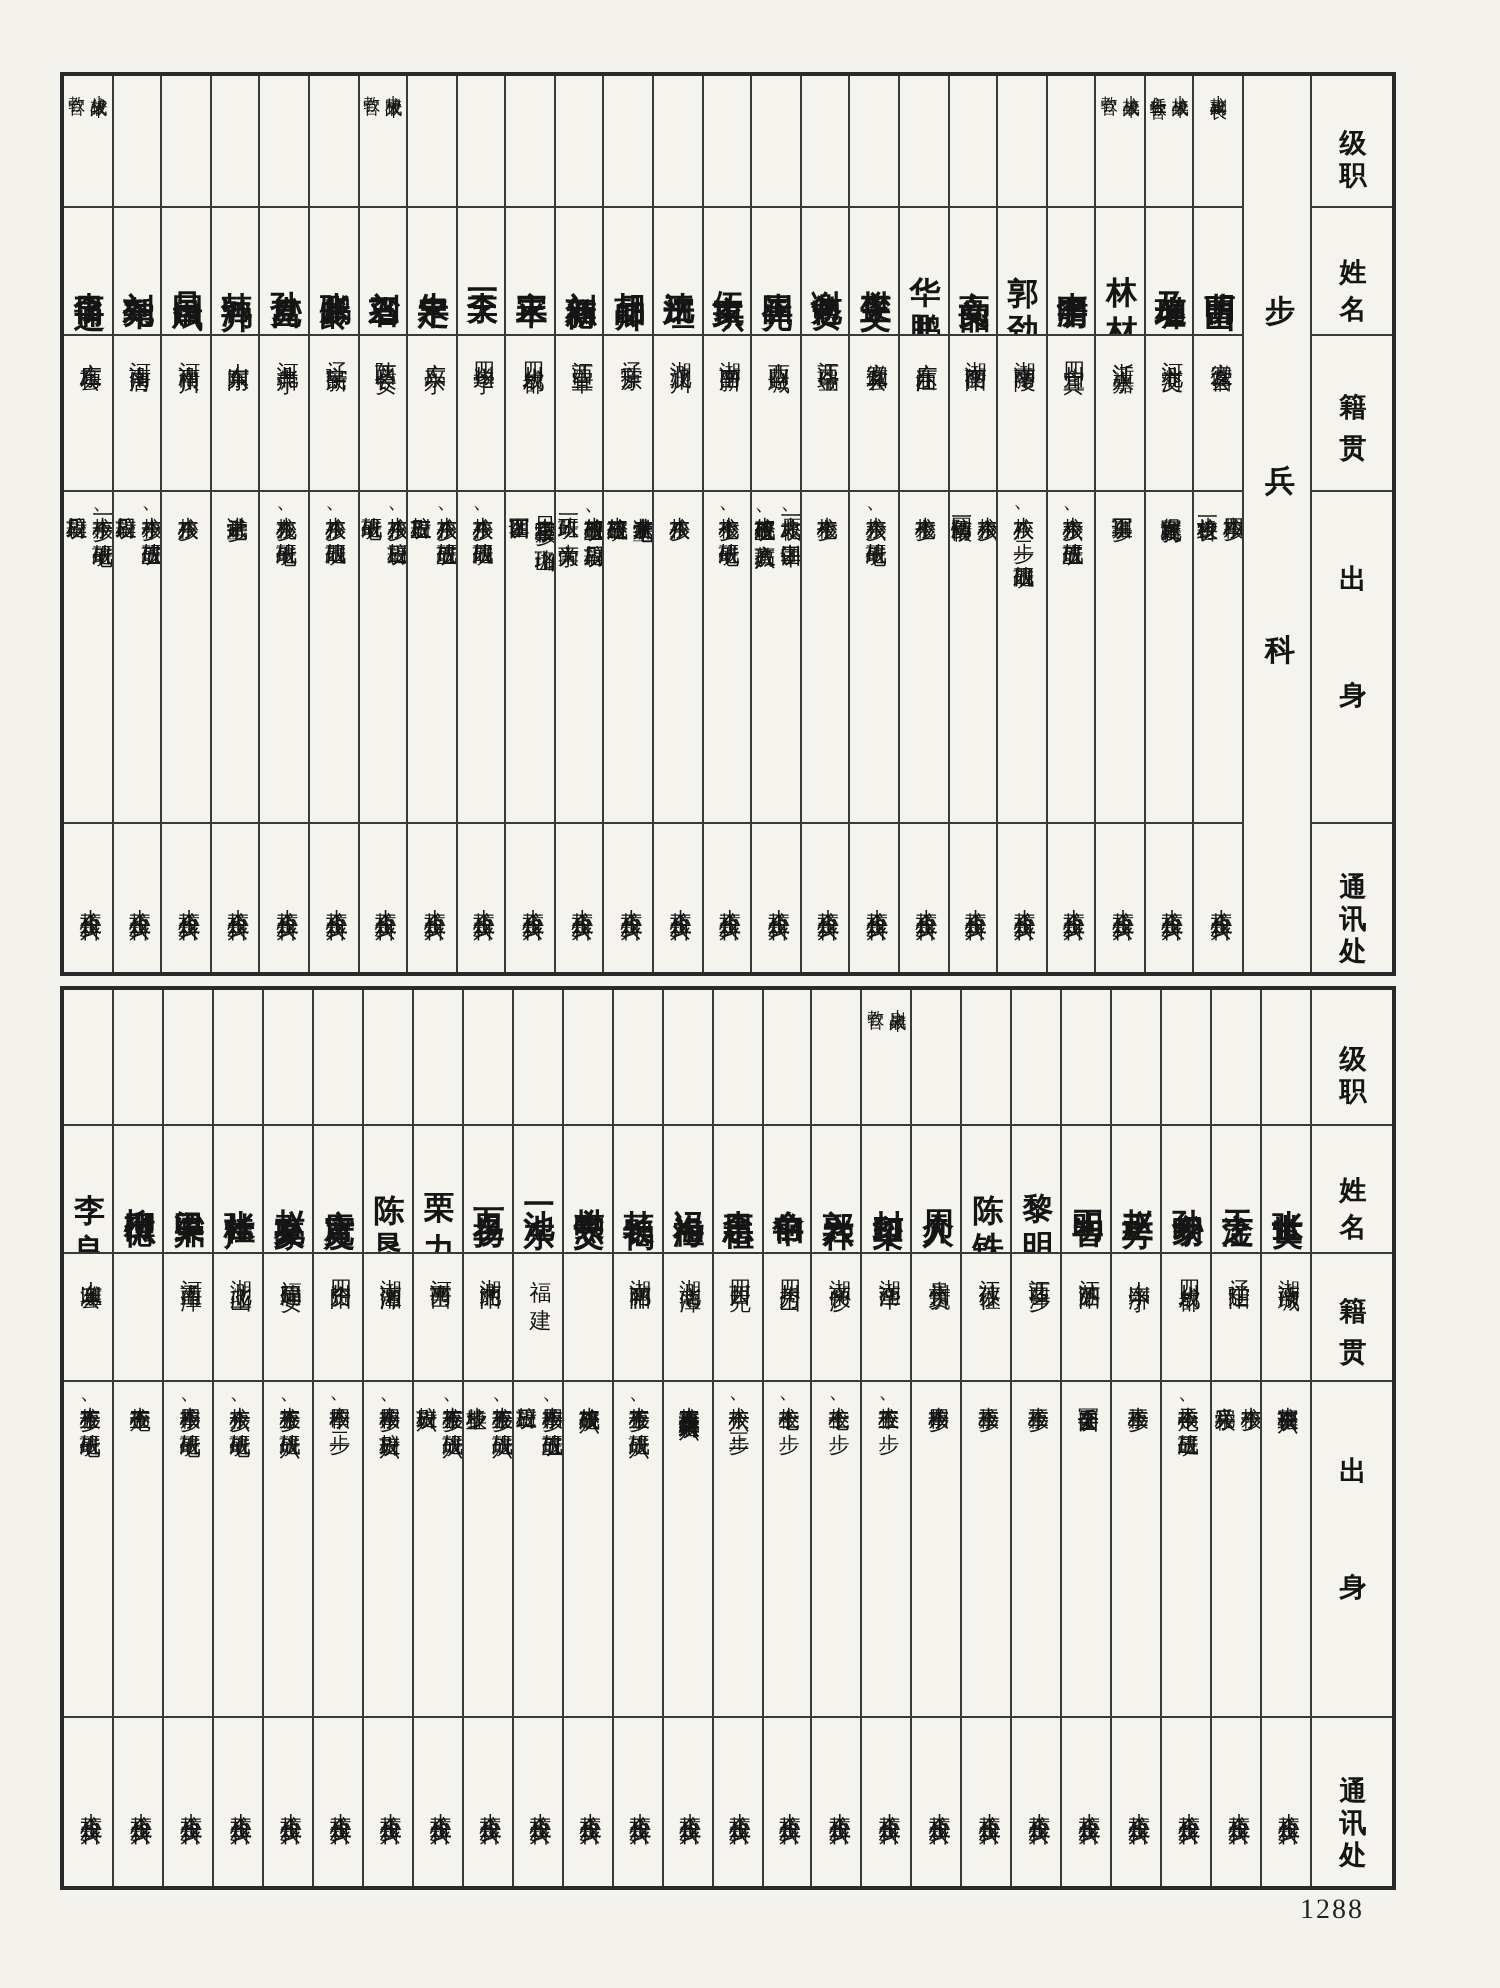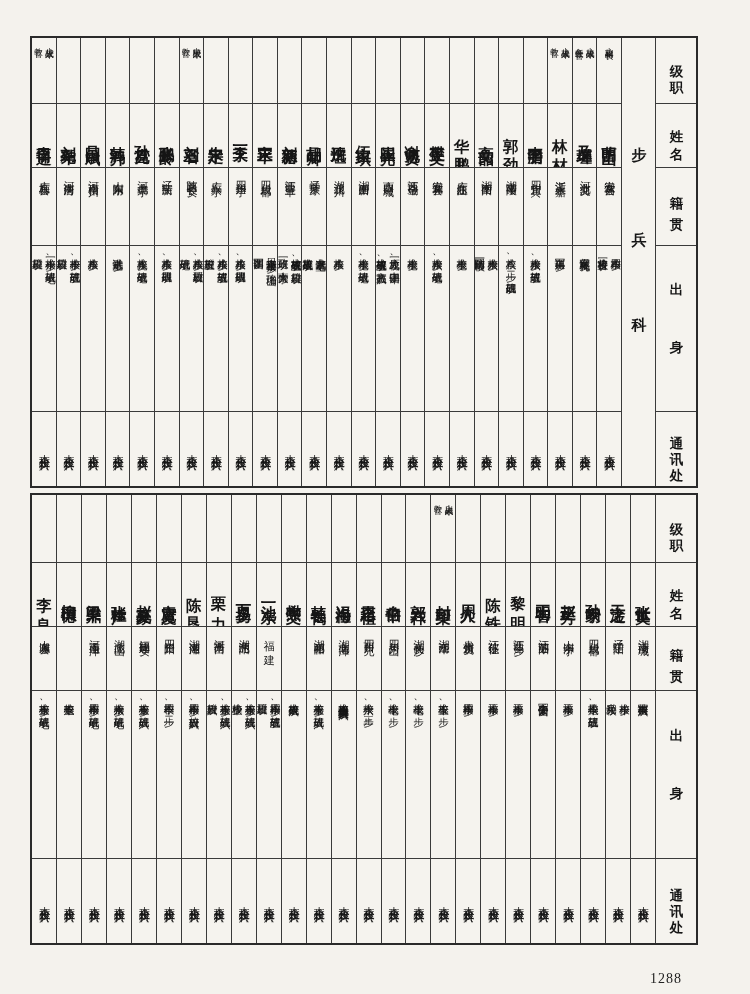--- a/index.html
+++ b/index.html
@@ -79,21 +79,21 @@
   .origin{
     display:flex;justify-content:flex-start;align-items:center;
     font-size:10.5px;line-height:13px;letter-spacing:0.5px;
     padding-top:4px;white-space:pre-line;
   }
   .comms{
     display:flex;justify-content:center;align-items:center;
     font-size:11px;letter-spacing:1.5px;line-height:1;
   }
   .page-number{
-    position:absolute;left:650px;top:971px;
+    position:absolute;left:650px;top:948px;
     font-size:14px;letter-spacing:1px;color:#222;
     font-family:"Liberation Serif","DejaVu Serif",serif;
   }
 </style>
 </head>
 <body>
 
 <div class="sheet">
   <div class="tbl tbl-top">
       <div class="col head">

